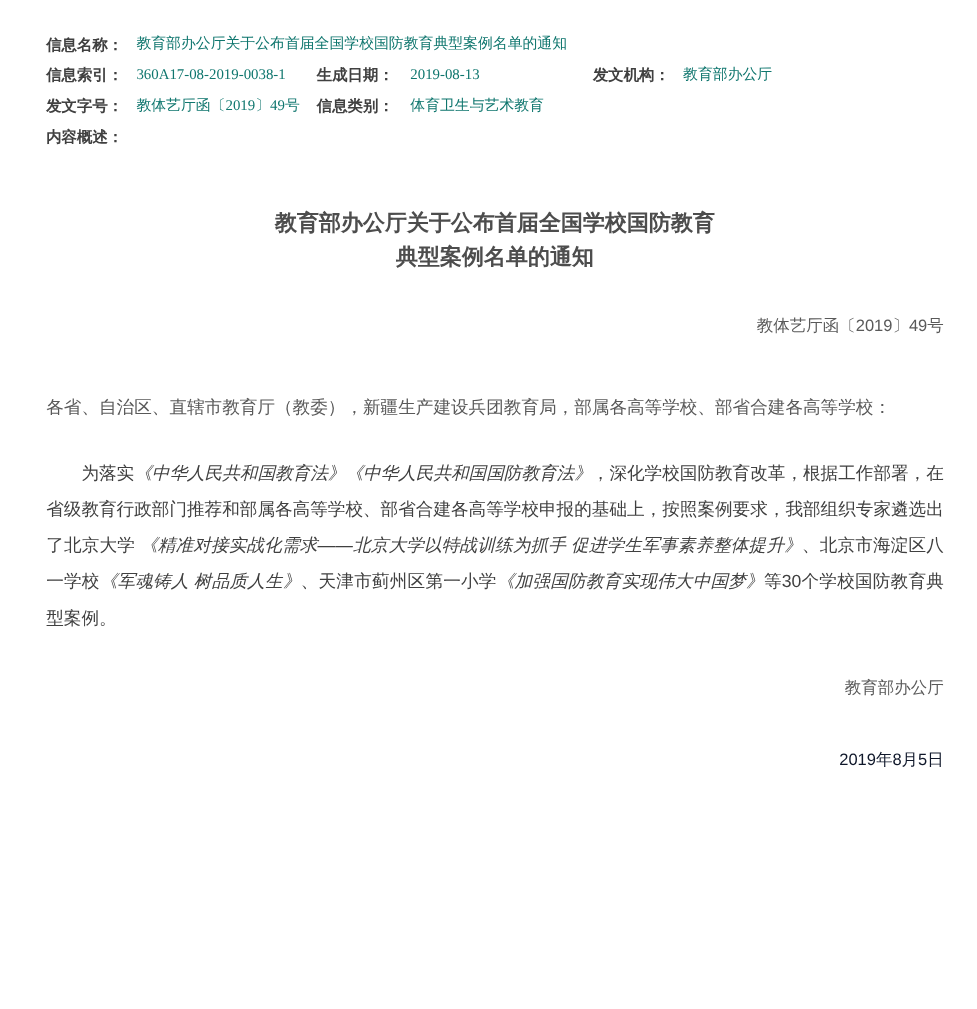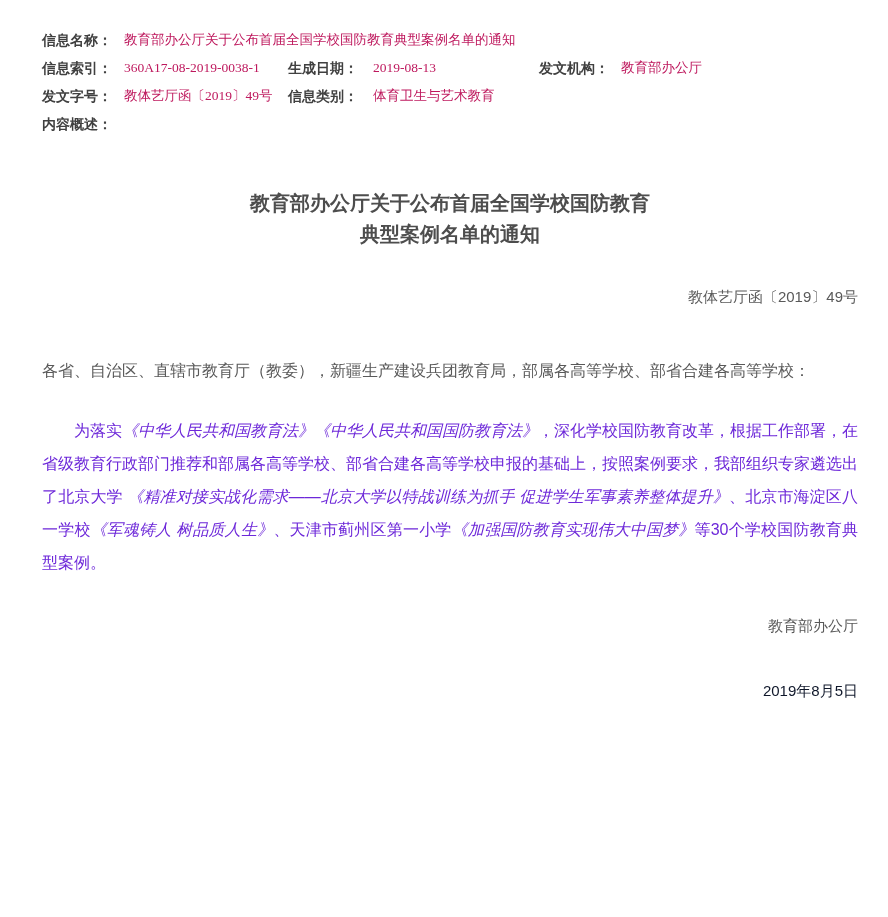--- a/index.html
+++ b/index.html
@@ -26,21 +26,21 @@
   .m-label {
     font-weight: bold;
     font-size: 14px;
     color: #404040;
     flex: 0 0 82px;
   }
   .m-label.w2 { flex: 0 0 85px; }
   .m-value {
     font-family: "Liberation Serif", "DejaVu Serif", serif;
     font-size: 13.5px;
-    color: #be185d;
+    color: #0f766e;
   }
   .m-value.c1 { flex: 0 0 164px; }
   .m-value.c2 { flex: 0 0 166px; }
   .m-value.rest { flex: 1 1 auto; }
 
   
   .title {
     margin-top: 50px;
     text-align: center;
     font-size: 20px;
@@ -62,21 +62,21 @@
   
   .salutation {
     margin-top: 46px;
     font-size: 16px;
     color: #595959;
     line-height: 33px;
   }
   .para {
     margin-top: 27px;
     font-size: 16px;
-    color: #6d28d9;
+    color: #404040;
     line-height: 33px;
     text-indent: 2em;
     text-align: justify;
   }
   .para.second { margin-top: 30px; }
   .booktitle { font-style: italic; }
 
   
   .attachment {
     margin-top: 34px;

